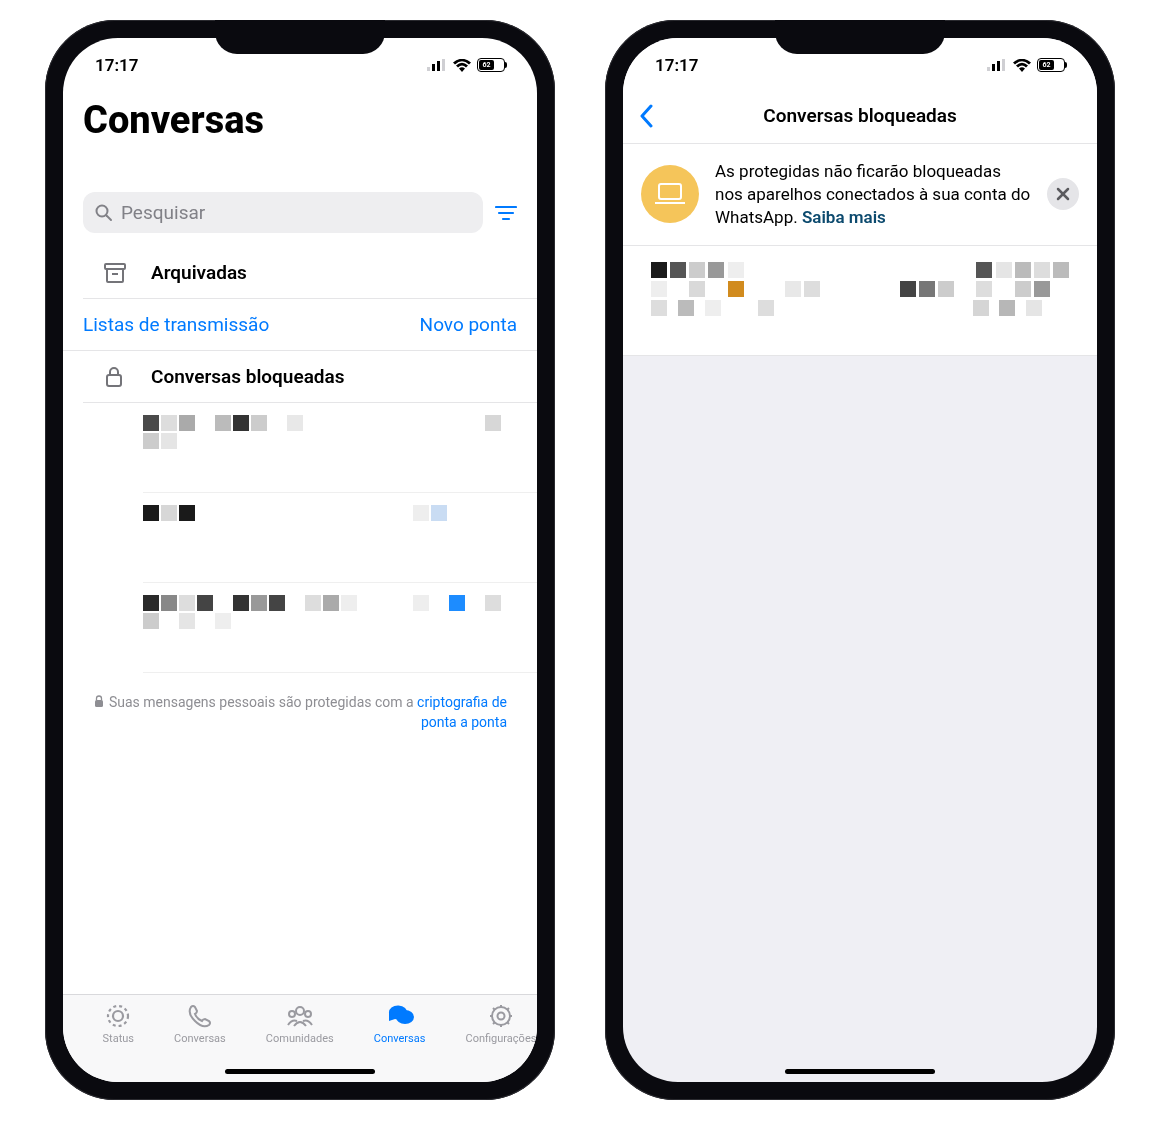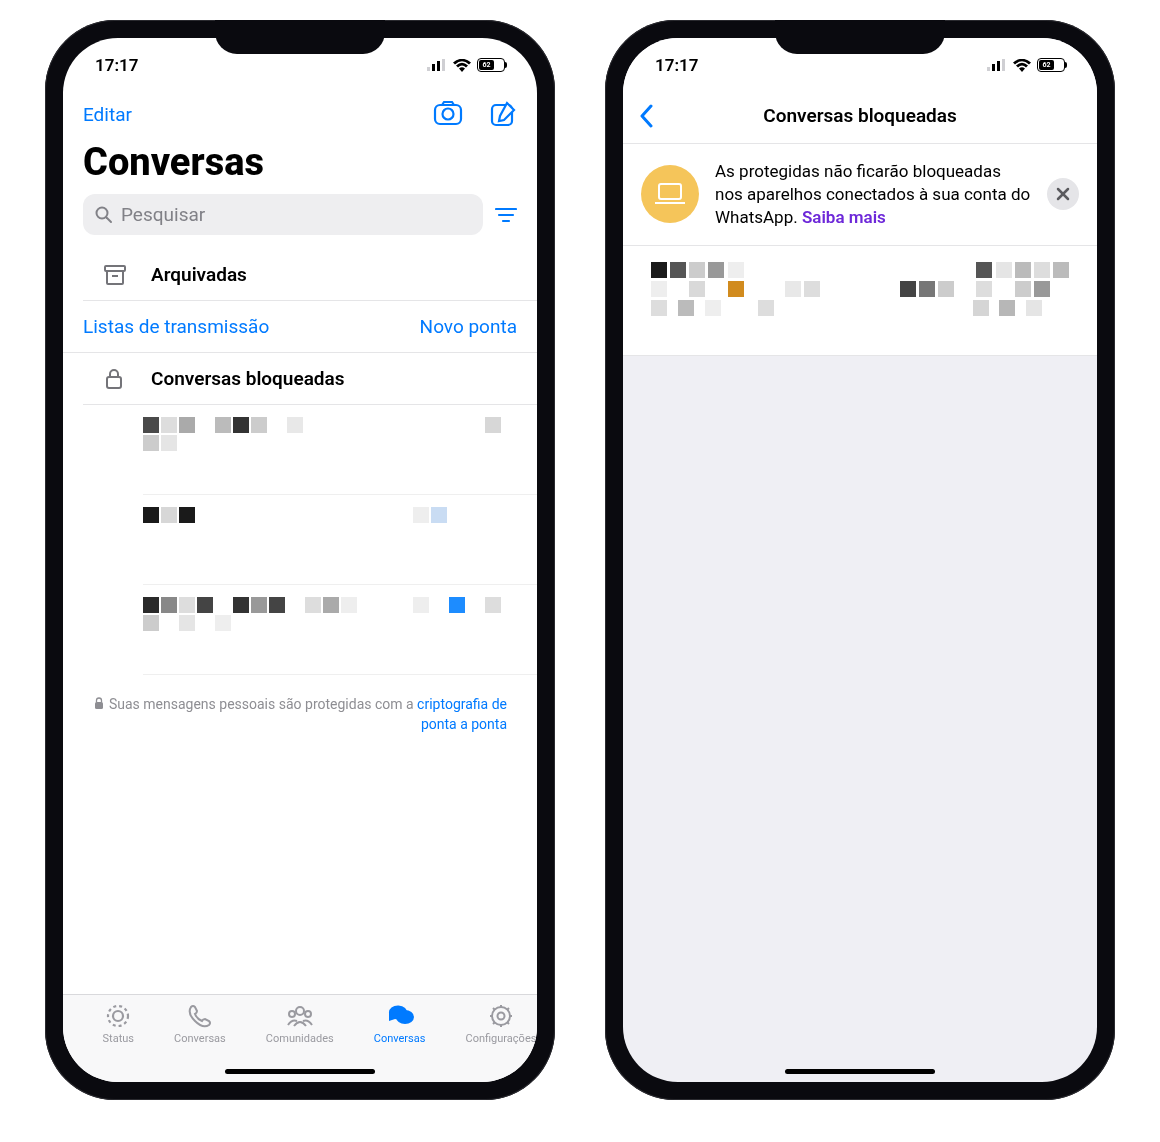--- a/index.html
+++ b/index.html
@@ -34,21 +34,21 @@
   .battery::after { content:""; position:absolute; right:-3px; top:3px; width:2px; height:6px; background:#000; border-radius:0 2px 2px 0;}
   .battery-fill { background:#000; height:100%; width:62%; border-radius:2px; font-size:7px; color:#fff; text-align:center; line-height:10px; font-weight:700;}
   .home-indicator { position:absolute; bottom:8px; left:50%; transform:translateX(-50%); width:150px; height:5px; background:#000; border-radius:3px; }
 
   
   .topbar { display:flex; justify-content:space-between; align-items:center; padding: 8px 20px 6px; }
   .topbar .edit { color:#007aff; font-size:19px; }
   .topbar .icons { display:flex; gap:26px; }
   .icon-btn { color:#007aff; }
   .title-large { font-size:38px; font-weight:800; padding: 6px 20px 10px; color:#000; }
-  .searchrow { display:flex; align-items:center; gap:12px; padding:0 20px 14px; }
+  .searchrow { display:flex; align-items:center; gap:12px; padding:0 20px 14px;margin-top:40px; }
   .searchbox { flex:1; background:#eeeef0; border-radius:12px; display:flex; align-items:center; padding:9px 12px; color:#818187; font-size:19px; gap:8px;}
   .filter-icon { color:#007aff; }
   .row { display:flex; align-items:center; padding:14px 20px; gap:22px; font-size:19px; color:#000;}
   .row.bordered { border-bottom:1px solid #e5e5e7;margin-left:20px; }
   .row .row-icon { width:26px; color:#747479; }
   .row .row-label { font-weight:600; }
   .linkrow { display:flex; justify-content:space-between; padding:14px 20px; color:#007aff; font-size:19px; border-bottom:1px solid #e5e5e7;}
   .chat-item { height:90px; border-bottom:1px solid #efefef; margin-left:80px; position: relative; }
   .pixelated { display:flex; flex-wrap:wrap; gap:2px; padding:12px 20px 0 0; }
   .px { width:16px; height:16px; }
@@ -59,21 +59,21 @@
   .tab.active { color:#007aff; }
   .tab svg { width:30px; height:26px; }
 
   
   .navbar2 { display:flex; align-items:center; justify-content:center; padding:12px 20px 16px; position:relative; background:#fff; border-bottom:1px solid #e5e5e7;}
   .navbar2 .back { position:absolute; left:16px; color:#007aff; font-size:28px; }
   .navbar2 .title2 { font-size:19px; font-weight:600; }
   .banner { background:#fff; display:flex; align-items:center; gap:16px; padding:16px 18px; border-bottom:1px solid #e5e5e7;}
   .banner-icon { width:58px; height:58px; border-radius:50%; background:#f5c55a; display:flex; align-items:center; justify-content:center; flex-shrink:0;}
   .banner-text { font-size:17px; line-height:1.35; color:#000; flex:1;}
-  .banner-text .more { color:#6d28d9; font-weight:600;text-align:center;}
+  .banner-text .more { color:#0c4a6e; font-weight:600;text-align:center;}
   .banner-close { width:32px; height:32px; border-radius:50%; background:#e5e5e8; display:flex; align-items:center; justify-content:center; color:#5a5a5e; flex-shrink:0;}
   .blocked-area { background:#fff; height:110px; border-bottom:1px solid #e5e5e7; padding:16px 28px;}
   .blocked-pixels { display:flex; flex-wrap:wrap; gap:3px; justify-content:space-between;}
   .bp { width:16px; height:16px; }
 
   svg { display:block; }
 </style>
 </head>
 <body>
 
@@ -95,38 +95,20 @@
           <svg width="18" height="13" viewBox="0 0 18 13">
               <path d="M9 13 L6 9.5 Q9 7 12 9.5 Z M3 6.5 Q9 1 15 6.5 L13 8.5 Q9 4.5 5 8.5 Z M0 3.5 Q9 -4 18 3.5 L16 5.5 Q9 -1 2 5.5 Z" fill="#000"></path>
             </svg>
         </span>
         <span class="battery">
             <span class="battery-fill">62</span>
           </span>
       </div>
     </div>
 
-    <div class="topbar">
-      <span class="edit">Editar</span>
-      <div class="icons">
-        <span class="icon-btn">
-          <svg width="30" height="26" viewBox="0 0 30 26" fill="none" stroke="#007aff" stroke-width="2.2">
-              <rect x="2" y="5" width="26" height="19" rx="5"></rect>
-              <path d="M9 5 L11 2 L19 2 L21 5"></path>
-              <circle cx="15" cy="14" r="5.5"></circle>
-            </svg>
-        </span>
-        <span class="icon-btn">
-          <svg width="28" height="28" viewBox="0 0 28 28" fill="none" stroke="#007aff" stroke-width="2.2">
-              <rect x="3" y="5" width="20" height="20" rx="4"></rect>
-              <path d="M18 3 L25 10 L15 20 L10 21 L11 16 Z" fill="#fff"></path>
-            </svg>
-        </span>
-      </div>
-    </div>
 
     <div class="title-large">Conversas</div>
 
     <div class="searchrow">
       <div class="searchbox">
         <svg width="18" height="18" viewBox="0 0 18 18">
             <circle cx="7" cy="7" r="5.5" fill="none" stroke="#818187" stroke-width="2"></circle>
             <line x1="11.5" y1="11.5" x2="16" y2="16" stroke="#818187" stroke-width="2" stroke-linecap="round"></line>
           </svg>
         <span>Pesquisar</span>

